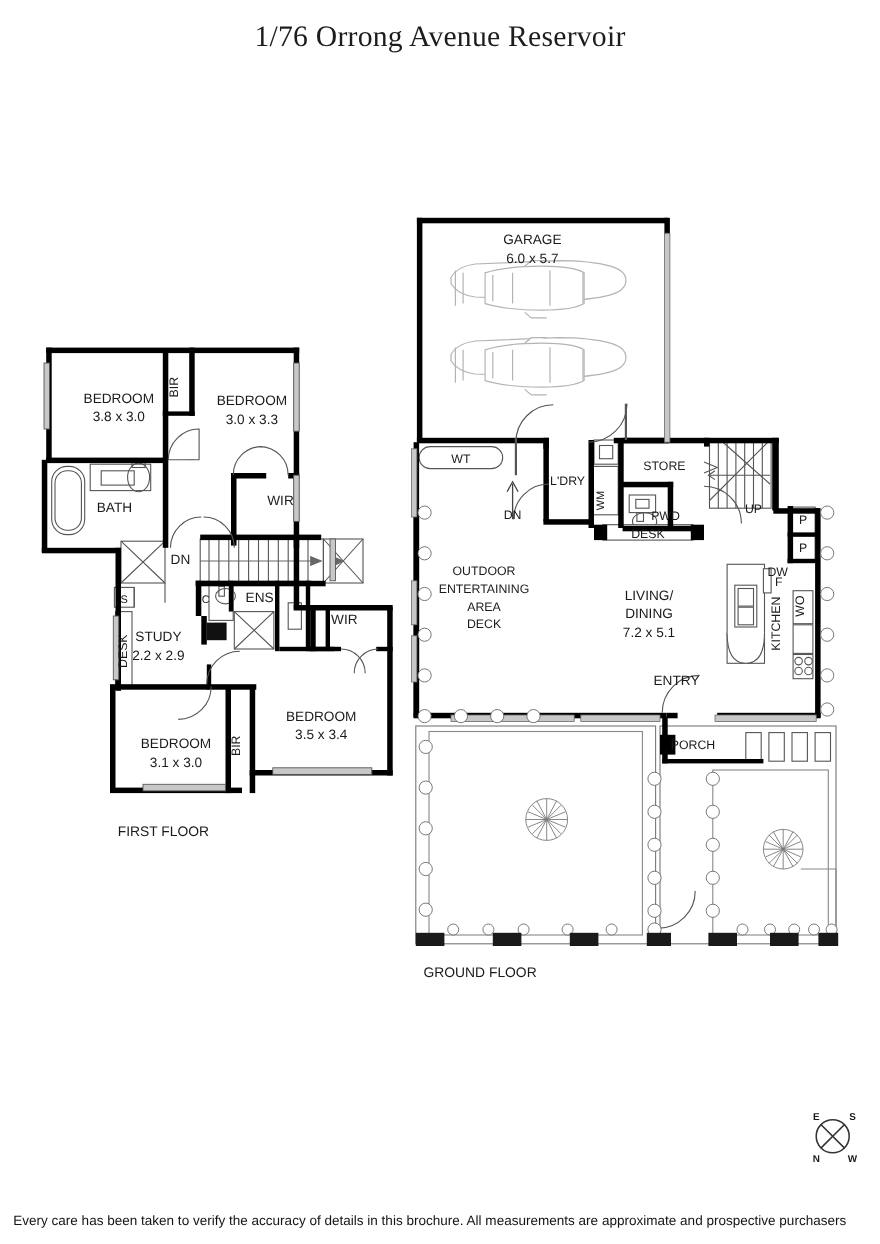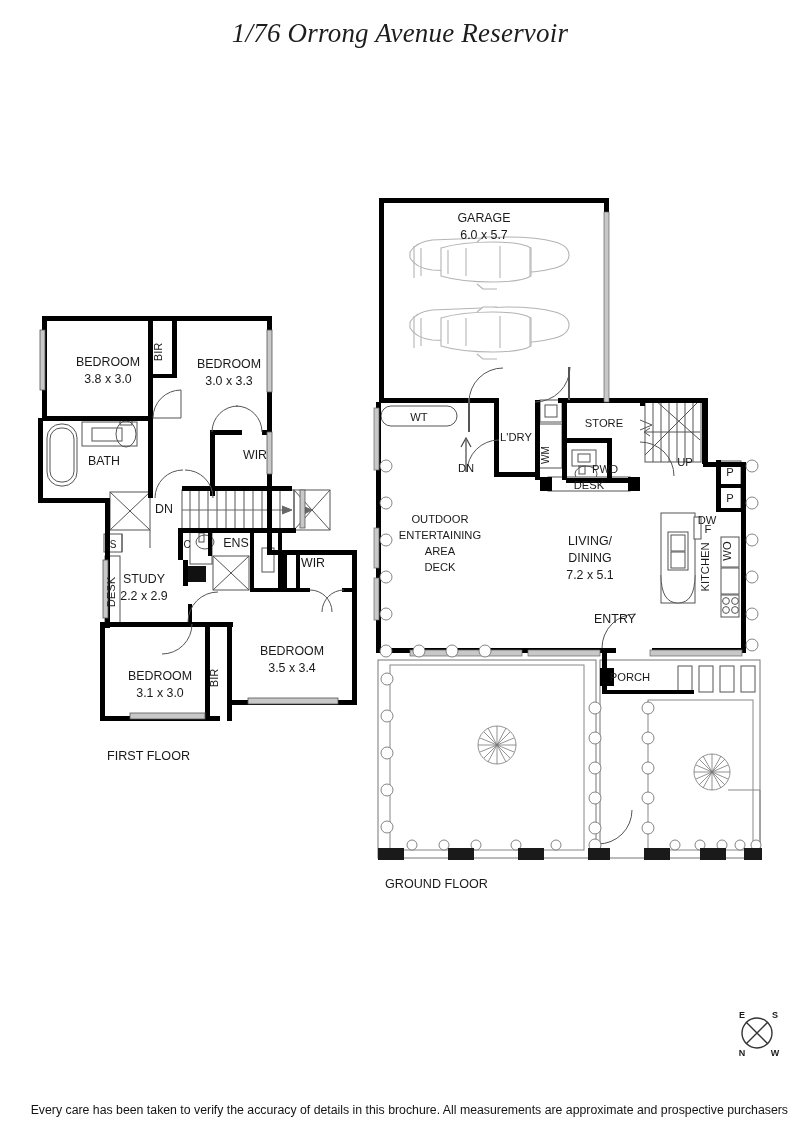--- a/index.html
+++ b/index.html
@@ -14,25 +14,24 @@
     position: relative;
     width: 800px; height: 1131px;
     background: #fff;
   }
   #title {
     position: absolute; top: 18px; left: 0; width: 800px;
     text-align: center;
     font-family: "Liberation Serif", serif;
     font-size: 27px; font-weight: 400; letter-spacing: .2px;
     color: #1d1d1d;
-    font-style: italic;
   }
   #footer {
     position: absolute; left: 0; bottom: 12px; width: 800px;
-    text-align: right;
+    text-align: left;
     font-size: 12.3px; line-height: 18px; color: #141414;
     padding: 0 12px;
   }
   svg { display: block; }
   #plan { position: absolute; top: 0; left: 0; }
   .lbl { font-family: "Liberation Sans", sans-serif; fill: #1a1a1a; text-anchor: middle; }
   .rm   { font-size: 12.4px; }
   .rm-s { font-size: 11.2px; }
   .rm-xs{ font-size: 10px; }
   .floor{ font-size: 12.6px; text-anchor: start; }

